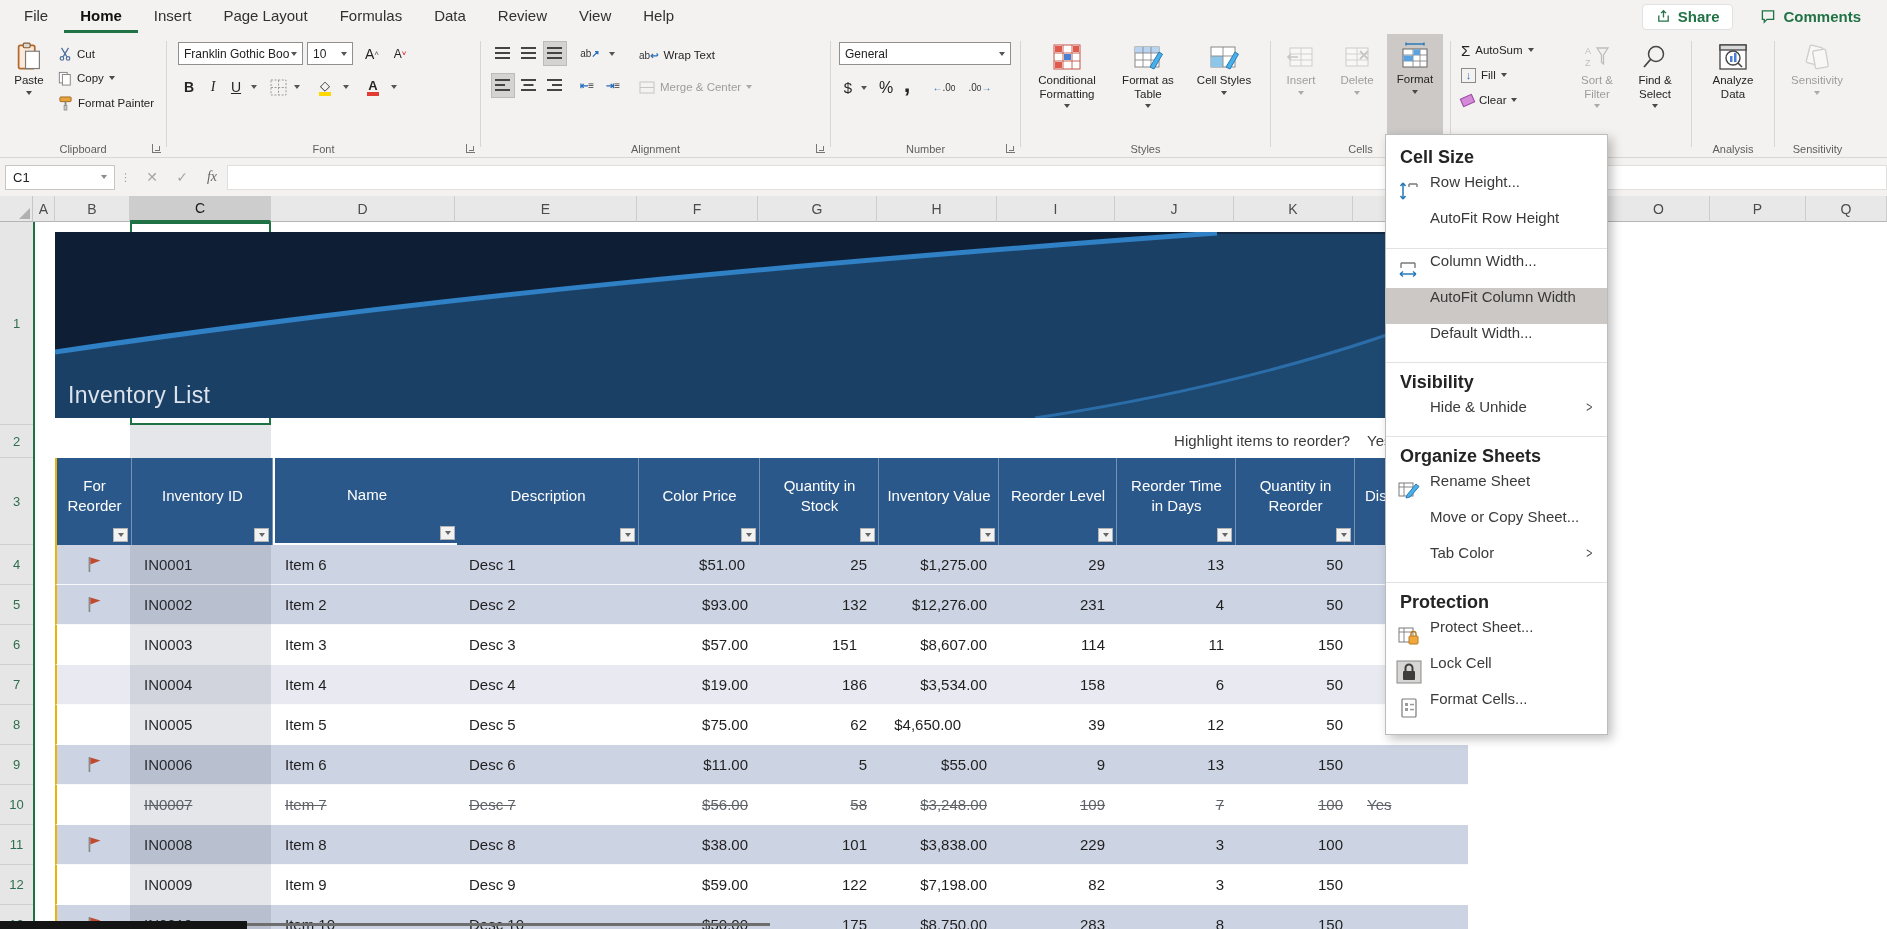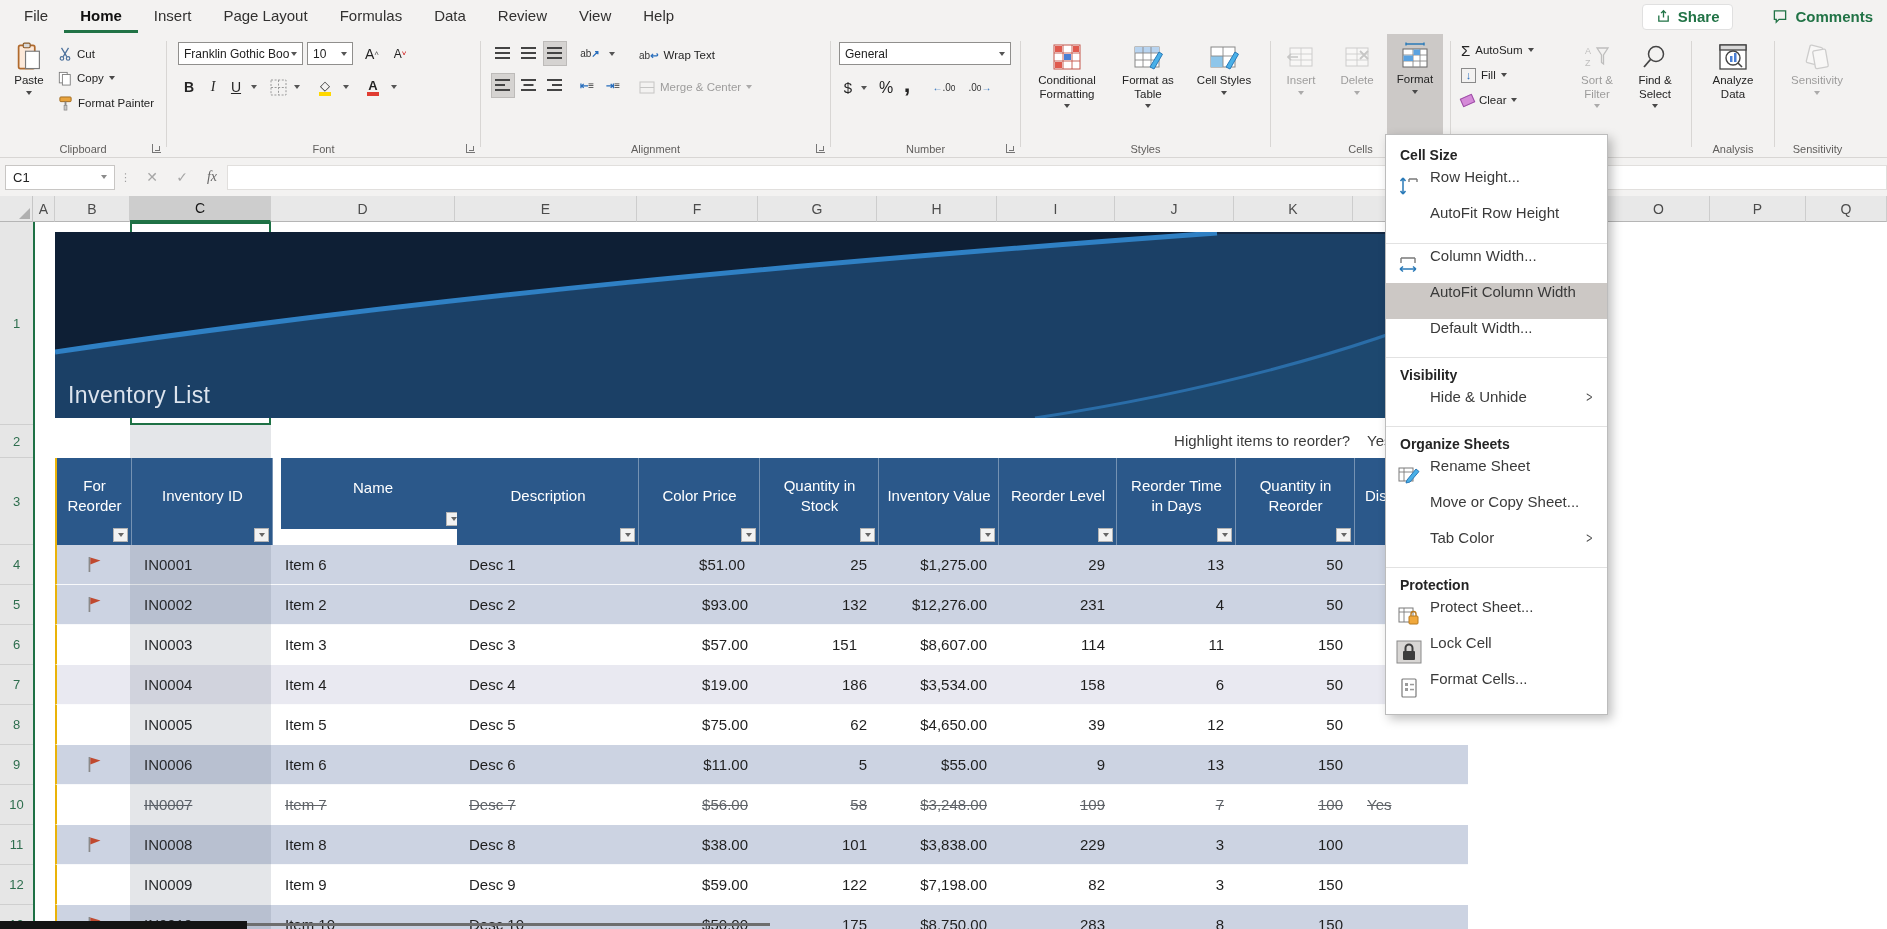--- a/index.html
+++ b/index.html
@@ -5,21 +5,21 @@
   *{box-sizing:border-box;margin:0;padding:0}
   html,body{width:1887px;height:929px}
   body{font-family:"Liberation Sans",sans-serif;background:#fff}
   .app{position:relative;width:1887px;height:929px;overflow:hidden;background:#fff}
   :root{--green:#217346;--ribbon:#f3f2f1;--hdrblue:#2b588a}
 
   
   .tabsrow{position:absolute;top:0;left:0;right:0;height:33px;background:var(--ribbon);display:flex;align-items:center;padding-left:8px}
   .tab{height:33px;line-height:32px;padding:0 16px;font-size:15px;color:#323130;cursor:default;white-space:nowrap}
   .tab.active{font-weight:700;color:#111;box-shadow:inset 0 -3px 0 var(--green)}
-  .tabsright{margin-left:auto;display:flex;align-items:center;gap:26px;padding-right:1px}
+  .tabsright{margin-left:auto;display:flex;align-items:center;gap:14px;padding-right:13px}
   .pillbtn{display:flex;align-items:center;gap:7px;font-size:15px;font-weight:700;color:var(--green);background:#fff;border:1px solid #e0e0e0;border-radius:4px;padding:2px 13px;height:26px;white-space:nowrap}
   .pillbtn.flat{background:transparent;border:none}
 
   
   .ribbon{position:absolute;top:33px;left:0;right:0;height:125px;background:var(--ribbon);border-bottom:1px solid #d8d6d4}
   .grp{position:absolute;top:0;height:125px}
   .grplabel{position:absolute;bottom:3px;left:0;right:0;text-align:center;font-size:11px;color:#605e5c;white-space:nowrap}
   .gdiv{position:absolute;top:8px;height:106px;width:1px;background:#d8d6d4}
   .launcher{position:absolute;right:5px;bottom:5px;width:9px;height:9px;border-left:1px solid #767676;border-bottom:1px solid #767676}
   .launcher:after{content:"";position:absolute;right:1px;bottom:1px;width:4px;height:4px;border-right:1px solid #767676;border-bottom:1px solid #767676;transform:rotate(0deg)}
@@ -65,21 +65,21 @@
   .td.right{justify-content:flex-end}
   .struck .td{color:#5f6368;text-decoration:line-through}
   .colCov{position:absolute;left:130px;width:141px;background:rgba(73,84,106,.15);z-index:4;pointer-events:none}
   .bb1{position:absolute;left:0;top:725px;width:247px;height:8px;background:#141414;z-index:8}
   .bb2{position:absolute;left:247px;top:727px;width:523px;height:3px;background:#6e6e6e;z-index:8}
 
   
   .menu{position:absolute;left:1385px;top:134px;width:223px;background:#fff;border:1px solid #bcbcbc;box-shadow:4px 4px 10px rgba(0,0,0,.25);z-index:40;padding:5px 0 8px}
   .msec{padding:0}
   .msec + .msec{border-top:1px solid #e2e2e2;margin-top:2px;padding-top:2px}
-  .mhdr{font-weight:700;font-size:14px;color:#242424;padding:7px 14px 5px}
+  .mhdr{font-weight:700;font-size:18px;color:#242424;padding:7px 14px 5px}
   .mitem{position:relative;height:36px;display:flex;padding-left:44px;font-size:15px;color:#3a3a3a;cursor:default}
   .mitem.hl{background:#ccc8c5}
   .micon{position:absolute;left:9px;top:50%;transform:translateY(-50%);width:28px;height:26px;display:flex;align-items:center;justify-content:center}
   .msub{position:absolute;right:13px;color:#4a4a4a;font-size:15px;transform:scaleX(.7)}
   .msep{height:1px;background:#e2e2e2;margin:3px 0}
 
   .icwrap{font-size:10px;color:#333;white-space:nowrap}
   .icwrap b{color:#2a6fbd}
   .eraser{width:13px;height:9px;background:#d58ad8;border:1px solid #9c4fa5;transform:rotate(-24deg)}
   .fillbox{width:15px;height:15px;border:1px solid #8a8a8a;display:flex;align-items:center;justify-content:center;color:#2a6fbd;font-size:11px;font-weight:700}
@@ -541,21 +541,21 @@
           <div class="filter">
             <span class="dda"></span>
           </div>
         </div>
         <div class="th" style="left: 75px; width: 141px; height: 87px;">
           <span>Inventory ID</span>
           <div class="filter">
             <span class="dda"></span>
           </div>
         </div>
-        <div class="th" style="left: 224px; width: 184px; height: 71px;">
+        <div class="th" style="left: 218px; width: 184px; height: 85px;">
           <span>Name</span>
           <div class="filter">
             <span class="dda"></span>
           </div>
         </div>
         <div class="th" style="left: 400px; width: 182px; height: 87px;">
           <span>Description</span>
           <div class="filter">
             <span class="dda"></span>
           </div>
@@ -665,21 +665,21 @@
         <div class="td right" style="left: 1179px; width: 119px;">50</div>
         <div class="td left" style="left: 1298px; width: 115px;"></div>
       </div>
       <div class="tr" style="top: 509px; height: 40px; background: rgb(255, 255, 255); border-bottom: 1px solid rgba(255, 255, 255, 0.85);">
         <div class="td center" style="left: 0px; width: 75px;"></div>
         <div class="td left" style="left: 75px; width: 141px;">IN0005</div>
         <div class="td left" style="left: 216px; width: 184px;">Item 5</div>
         <div class="td left" style="left: 400px; width: 182px;">Desc 5</div>
         <div class="td right" style="left: 582px; width: 121px;">$75.00</div>
         <div class="td right" style="left: 703px; width: 119px;">62</div>
-        <div class="td right" style="left: 822px; width: 120px;">$4,650.00</div>
+        <div class="td right" style="left: 796px; width: 120px;">$4,650.00</div>
         <div class="td right" style="left: 942px; width: 118px;">39</div>
         <div class="td right" style="left: 1060px; width: 119px;">12</div>
         <div class="td right" style="left: 1179px; width: 119px;">50</div>
         <div class="td left" style="left: 1298px; width: 115px;"></div>
       </div>
       <div class="tr" style="top: 549px; height: 40px; background: rgb(204, 211, 226); border-bottom: 1px solid rgba(255, 255, 255, 0.85);">
         <div class="td center" style="left: 0px; width: 75px;">
           <svg width="15" height="17" viewBox="0 0 15 17">
  <rect x="1.6" y="1" width="1.7" height="15" fill="#8a8a8a"></rect>
  <path d="M3.3 1.6 L13.5 4.6 L3.3 8.6 Z" fill="#c0492f"></path>

